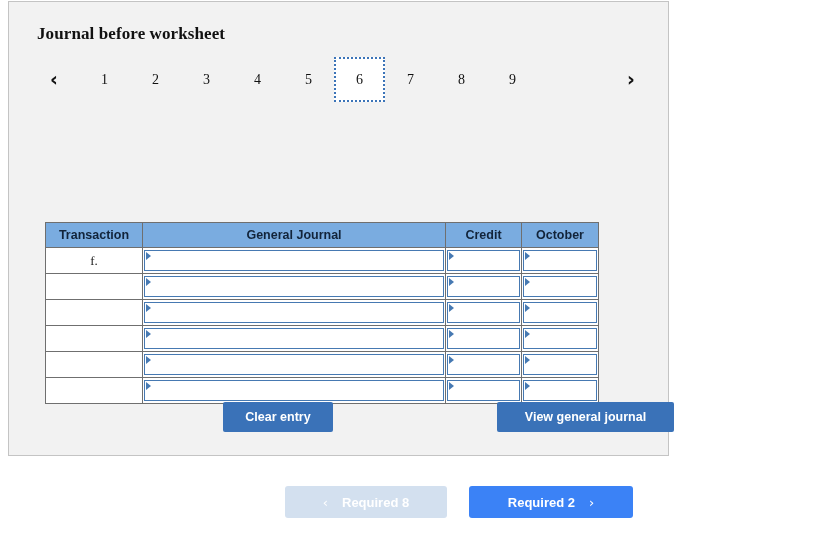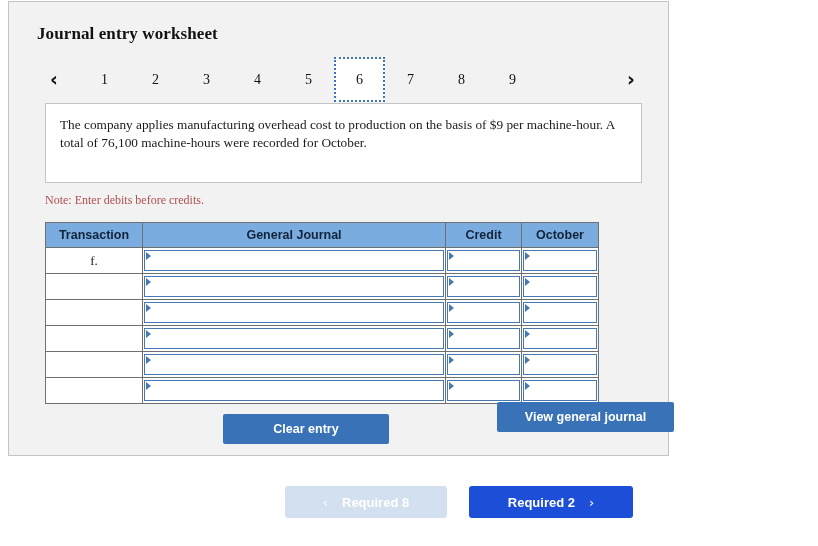--- a/index.html
+++ b/index.html
@@ -193,21 +193,21 @@
     border-radius: 2px;
     font-family: "Liberation Sans", sans-serif;
     font-size: 12.5px;
     font-weight: bold;
     cursor: pointer;
     padding: 0;
     text-align: center;
     line-height: 30px;
   }
   .btn-record { left: 36px;  top: 400px; width: 139px; }
-  .btn-clear  { left: 214px; top: 412px; width: 166px; }
+  .btn-clear  { left: 214px; top: 400px; width: 110px; }
   .btn-view   { left: 488px; top: 400px; width: 177px; }
 
   
   .pager {
     position: absolute;
     left: 0;
     top: 486px;
     width: 818px;
     height: 34px;
   }
@@ -229,57 +229,53 @@
   .pager-prev {
     left: 285px;
     width: 162px;
     background: #d3e0ef;
     color: #ffffff;
     cursor: default;
   }
   .pager-next {
     left: 469px;
     width: 164px;
-    background: #1d4ed8;
+    background: #3b82f6;
     color: #ffffff;
   }
   .pager-chev {
     font-family: "DejaVu Sans", sans-serif;
     font-size: 13px;
     font-weight: normal;
   }
 </style>
 </head>
 <body>
 
 <div class="worksheet-panel">
 
-  <div class="panel-title">Journal entry worksheet</div>
+  <div class="panel-title">Journal before worksheet</div>
 
   <div class="tabstrip">
     <div class="nav-chevron left">‹</div>
     <div class="tab-list">
       <div class="tab-item">1</div>
       <div class="tab-item">2</div>
       <div class="tab-item">3</div>
       <div class="tab-item">4</div>
       <div class="tab-item">5</div>
       <div class="tab-item selected">6</div>
       <div class="tab-item">7</div>
       <div class="tab-item">8</div>
       <div class="tab-item">9</div>
     </div>
     <div class="nav-chevron right">›</div>
   </div>
 
-  <div class="description-box">
-    <div class="description-text">The company applies manufacturing overhead cost to production on the basis of $9 per machine-hour. A total of 76,100 machine-hours were recorded for October.</div>
-  </div>
-
-  <div class="note-text">Note: Enter debits before credits.</div>
+
 
   <table class="journal-table">
     <colgroup>
       <col class="col-transaction">
       <col class="col-generaljournal">
       <col class="col-debit">
       <col class="col-credit">
     </colgroup>
     <thead>
       <tr>

